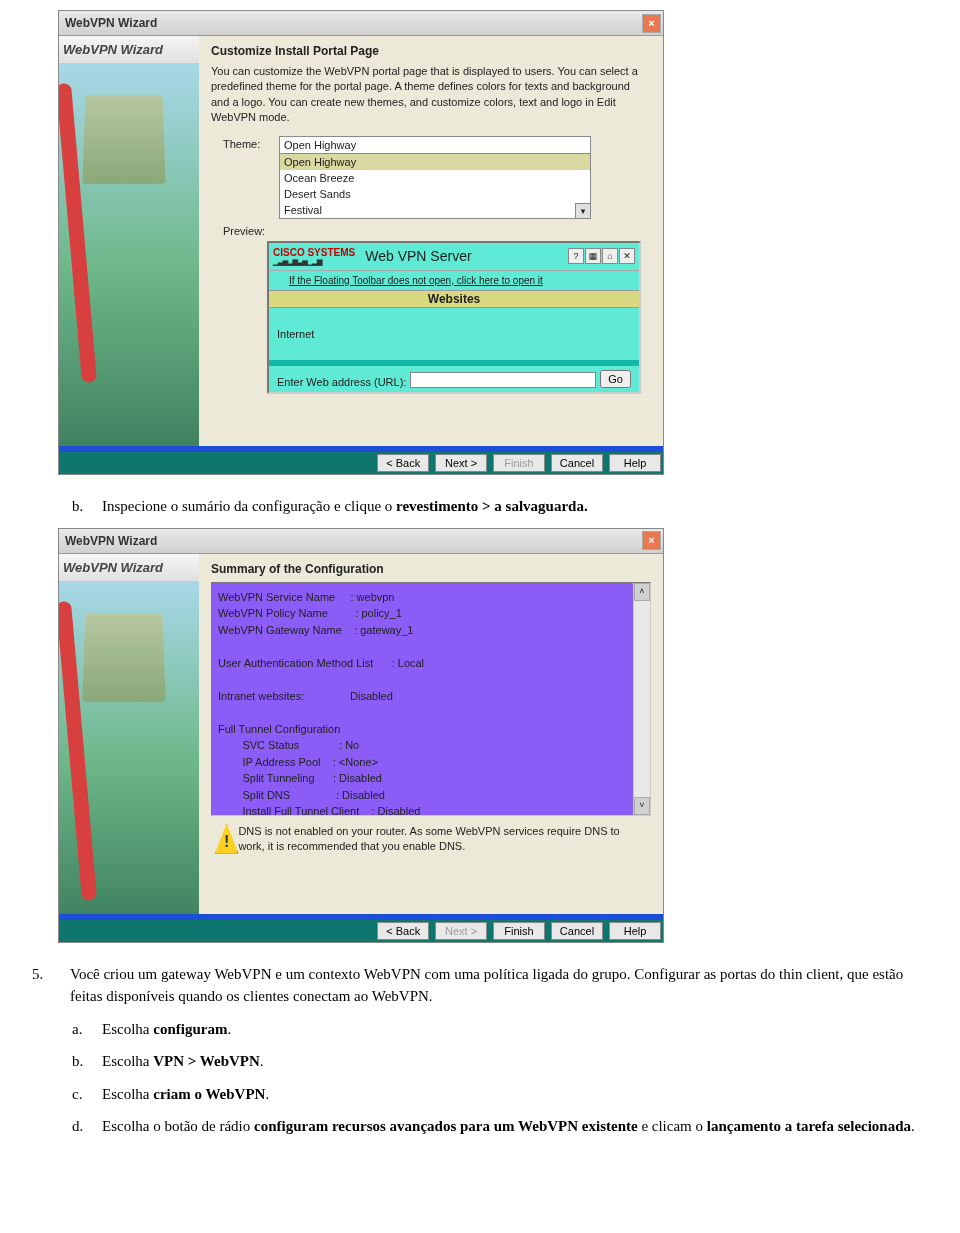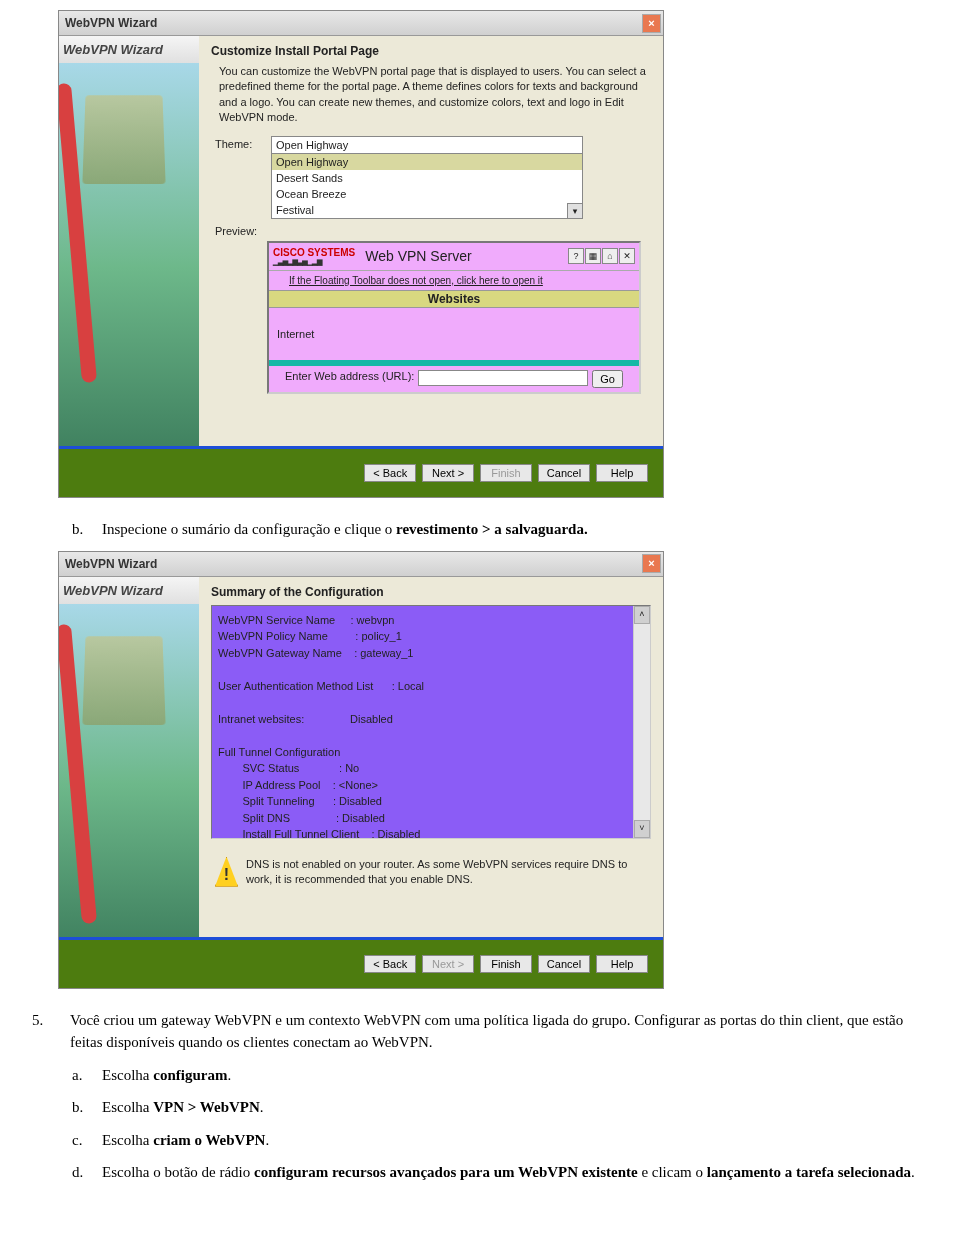--- a/index.html
+++ b/index.html
@@ -8,50 +8,50 @@
 .titlebar span{flex:1;font-weight:bold;font-size:12px;color:#333}
 .close-btn{width:17px;height:17px;background:#e97850;border:1px solid #aaa;color:#fff;font-size:11px;font-weight:bold;text-align:center;line-height:16px}
 .wiz-body{display:flex}
 .side-banner{width:140px;background:linear-gradient(#c0e0f0,#7ab8d0);position:relative;overflow:hidden}
 .side-banner .logo{background:linear-gradient(#f5f5f5,#e0e0e0);padding:6px 4px;font-size:13px;font-weight:bold;color:#444;font-style:italic}
 .side-img{height:100%;background:linear-gradient(180deg,#a8d8e8 0%,#6db88a 50%,#3a7a5a 100%);position:relative}
 .side-img::before{content:'';position:absolute;left:25px;top:30px;width:80px;height:90px;background:linear-gradient(#b8c8a0,#8aa878);border-radius:4px;transform:perspective(200px) rotateX(10deg)}
 .side-img::after{content:'';position:absolute;left:10px;top:20px;width:15px;height:300px;background:#d84040;border-radius:10px;transform:rotate(-5deg)}
 .content{flex:1;padding:8px 12px;font-size:11px;color:#222}
 .content h4{margin:0 0 6px 0;font-size:12px;font-weight:bold}
-.content p.intro{margin:0 0 10px 8px;line-height:1.4}
-.form-row{display:flex;align-items:flex-start;margin:4px 4px}
+.content p.intro{margin:0 0 10px 0;line-height:1.4}
+.form-row{display:flex;align-items:flex-start;margin:4px 12px}
 .form-row .lbl{width:56px;font-size:11px;padding-top:2px}
 .dropdown{border:1px solid #888;background:#fff;width:310px}
 .dropdown .sel{padding:2px 4px;border-bottom:1px solid #888;background:#fff}
 .dropdown .opts{background:#fff}
 .dropdown .opts div{padding:2px 4px}
 .dropdown .opts div.hi{background:#d8d8a0}
 .arrow{position:absolute;margin-left:296px;margin-top:-16px;width:14px;height:14px;background:#e0e0e0;border:1px solid #888;font-size:9px;text-align:center;line-height:14px}
-.preview-box{border:2px inset #ccc;background:#f0abfc;margin:4px 9px 0 56px;width:370px}
+.preview-box{border:2px inset #ccc;background:#5eead4;margin:4px 9px 0 56px;width:370px}
 .pv-hdr{display:flex;align-items:center;padding:4px;border-bottom:1px solid #aaa}
 .cisco-logo{font-size:10px;color:#c00;font-weight:bold;margin-right:10px}
 .cisco-logo small{display:block;color:#333;font-size:7px;letter-spacing:-0.5px}
 .pv-title{flex:1;font-weight:normal;font-size:14px}
 .pv-icons{display:flex;gap:1px}
 .pv-icons span{width:14px;height:14px;border:1px solid #888;background:#eee;font-size:9px;text-align:center;line-height:14px}
 .pv-link{padding:4px 20px;font-size:10px;text-decoration:underline}
 .pv-bar{background:#d8d880;padding:1px;text-align:center;font-weight:bold;font-size:12px;border-top:1px solid #999;border-bottom:1px solid #999}
 .pv-row{padding:20px 8px;font-size:11px;border-bottom:6px solid #14b8a6}
-.pv-url{display:flex;align-items:flex-start;padding:4px 16px;font-size:11px;gap:4px}
+.pv-url{display:flex;align-items:flex-end;padding:4px 8px;font-size:11px;gap:4px}
 .pv-url input{flex:1;border:1px solid #888;padding:1px;font-size:11px}
 .pv-url button{font-size:11px;padding:1px 6px}
-.btn-bar{border-top:3px solid #1d4ed8;padding:15px;text-align:right;background:#4d7c0f}
+.btn-bar{border-top:6px solid #1d4ed8;padding:2px;text-align:right;background:#0f766e}
 .btn-bar button{font-size:11px;padding:2px 8px;margin-left:2px;min-width:52px;background:#e8e8e8;border:1px solid #888}
 .btn-bar button:disabled{color:#999}
 .summary-box{border:1px inset #ccc;background:#8b5cf6;padding:6px;height:220px;position:relative;font-size:11px;line-height:1.5}
 .summary-box .scroll{position:absolute;right:0;top:0;bottom:0;width:16px;background:#e8e8e8;border-left:1px solid #ccc}
 .summary-box .scroll span{display:block;height:16px;background:#d0d0d0;border:1px solid #aaa;text-align:center;font-size:9px;line-height:14px}
 .summary-box .scroll span.bot{position:absolute;bottom:0;width:14px}
-.warn{display:flex;gap:8px;padding:18px 4px;font-size:11px;line-height:1.4}
+.warn{display:flex;gap:0;padding:8px 4px;font-size:11px;line-height:1.4}
 .warn-icon{width:32px;height:28px;background:#ffd020;border:1px solid #c08000;position:relative;clip-path:polygon(50% 0,100% 100%,0 100%)}
 .warn-icon::after{content:'!';position:absolute;left:0;right:0;top:6px;text-align:center;font-weight:bold;color:#333;font-size:16px}
 .doc-text{padding:0 30px 0 40px;font-size:15px;font-family:"Times New Roman",serif;line-height:1.5}
 .doc-text .item{margin:8px 0;padding-left:30px}
 .doc-text .subitem{margin:10px 0 10px 32px;padding-left:30px;position:relative}
 .doc-text .subitem .sm{position:absolute;left:0}
 .doc-text b{font-weight:bold}
 </style>
 </head>
 <body>
@@ -69,22 +69,22 @@
     <div class="content">
       <h4>Customize Install Portal Page</h4>
       <p class="intro">You can customize the WebVPN portal page that is displayed to users. You can select a predefined theme for the portal page. A theme defines colors for texts and background and a logo. You can create new themes, and customize colors, text and logo in Edit WebVPN mode.</p>
       <div class="form-row">
         <div class="lbl">Theme:</div>
         <div style="position:relative">
           <div class="dropdown">
             <div class="sel">Open Highway</div>
             <div class="opts">
               <div class="hi">Open Highway</div>
+              <div>Ocean Breeze</div>
               <div>Desert Sands</div>
-              <div>Ocean Breeze</div>
               <div>Festival</div>
             </div>
           </div>
           <div class="arrow">▾</div>
         </div>
       </div>
       <div class="form-row">
         <div class="lbl">Preview:</div>
       </div>
       <div class="preview-box">

